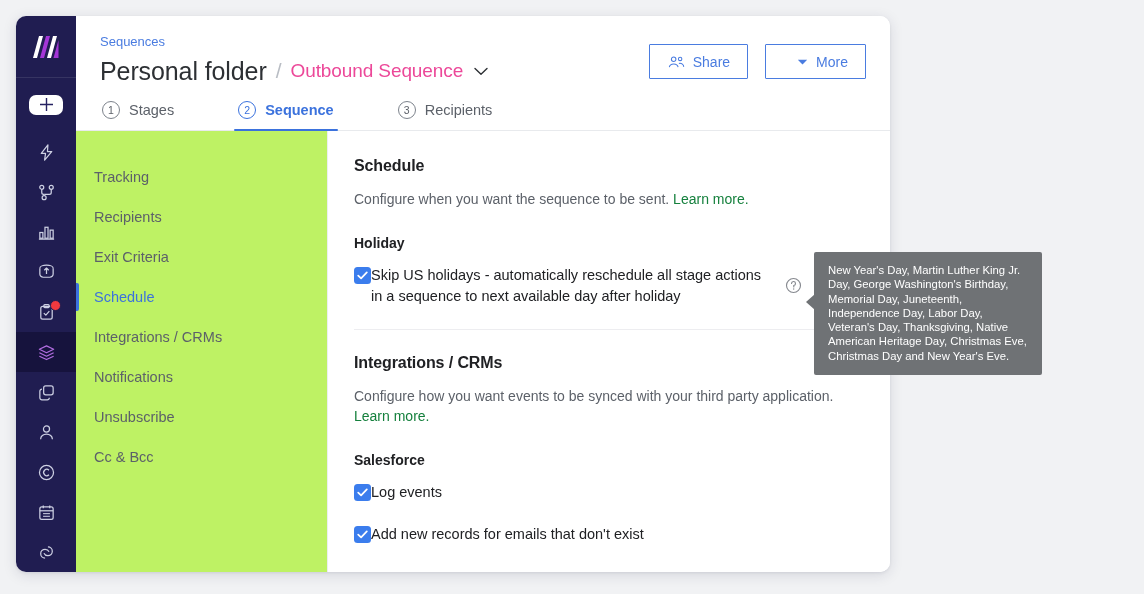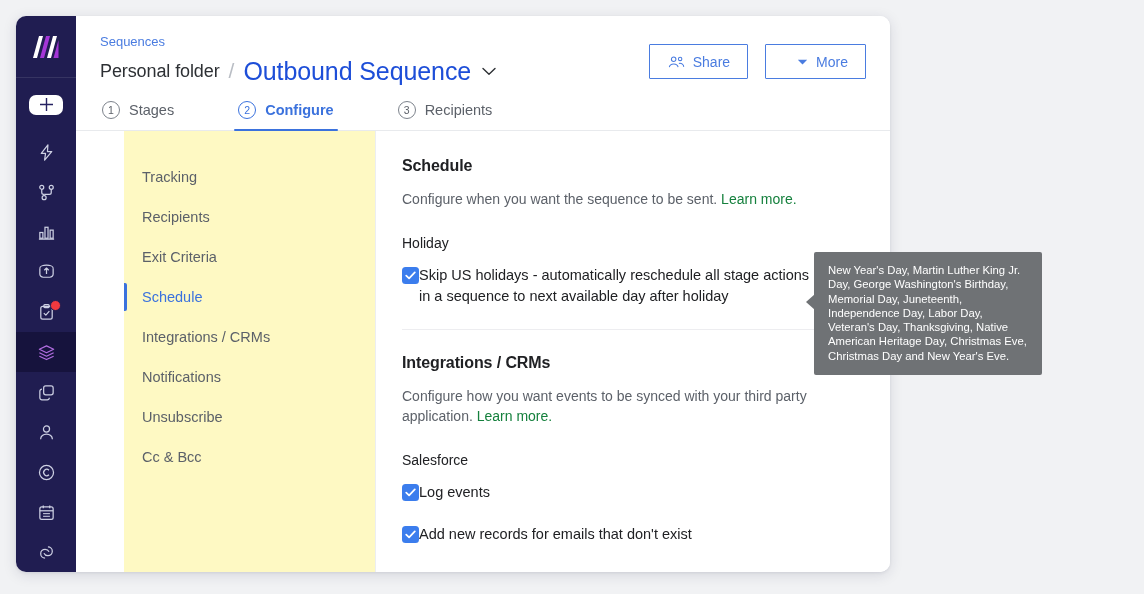--- a/index.html
+++ b/index.html
@@ -118,34 +118,34 @@
     cursor: pointer;
     display: inline-block;
   }
   .title-row {
     display: flex;
     align-items: center;
     margin-top: 6px;
     height: 30px;
   }
   .title-folder {
-    font-size: 18px;
+    font-size: 25px;
     color: #2d3034;
     font-weight: 400;
     letter-spacing: -0.1px;
   }
   .title-sep {
     font-size: 21px;
     color: #b9bdc4;
     margin: 0 9px;
     font-weight: 300;
   }
   .title-name {
-    font-size: 25px;
-    color: #1d4ed8;
+    font-size: 19px;
+    color: #ec4899;
     font-weight: 400;
     letter-spacing: -0.1px;
   }
   .title-caret {
     margin-left: 11px;
     display: flex;
     align-items: center;
     cursor: pointer;
   }
   .header-actions {
@@ -229,24 +229,23 @@
   
   .body {
     flex: 1 1 auto;
     display: flex;
     min-height: 0;
     overflow: hidden;
   }
   .settings-nav {
     width: 251px;
     flex: 0 0 251px;
-    background: #fef9c3;
+    background: #bef264;
     border-right: 1px solid #eceef1;
     padding-top: 26px;
-    margin-left: 48px;
   }
   .nav-item {
     position: relative;
     height: 40px;
     display: flex;
     align-items: center;
     padding-left: 18px;
     font-size: 14.5px;
     color: #5c6169;
     cursor: pointer;
@@ -285,21 +284,21 @@
     line-height: 20px;
   }
   .link {
     color: #15803d;
     cursor: pointer;
     text-decoration: none;
   }
   .sub-title {
     font-size: 14px;
     color: #202124;
-    font-weight: normal;
+    font-weight: bold;
     margin-bottom: 14px;
   }
   .check-row {
     display: flex;
     align-items: flex-start;
     margin-bottom: 10px;
     position: relative;
   }
   .checkbox {
     width: 17px;
@@ -510,21 +509,21 @@
       </div>
     </div>
 
     <div class="tabs">
       <button class="tab">
         <span class="tab-num">1</span>
         <span>Stages</span>
       </button>
       <button class="tab active">
         <span class="tab-num">2</span>
-        <span>Configure</span>
+        <span>Sequence</span>
       </button>
       <button class="tab">
         <span class="tab-num">3</span>
         <span>Recipients</span>
       </button>
     </div>
 
     <div class="body">
 
       <div class="settings-nav">

